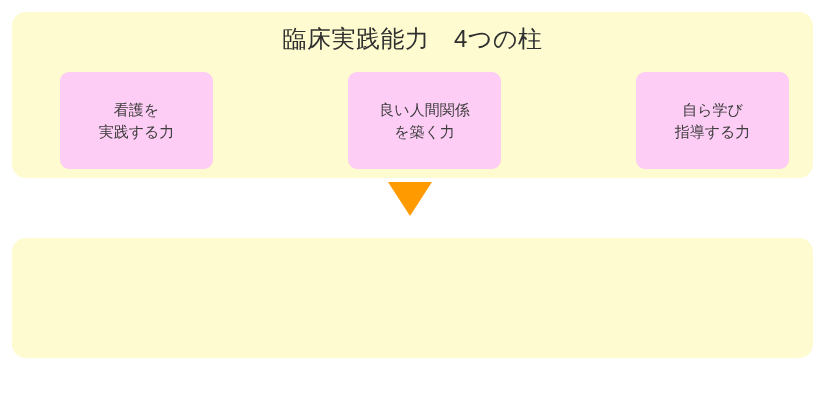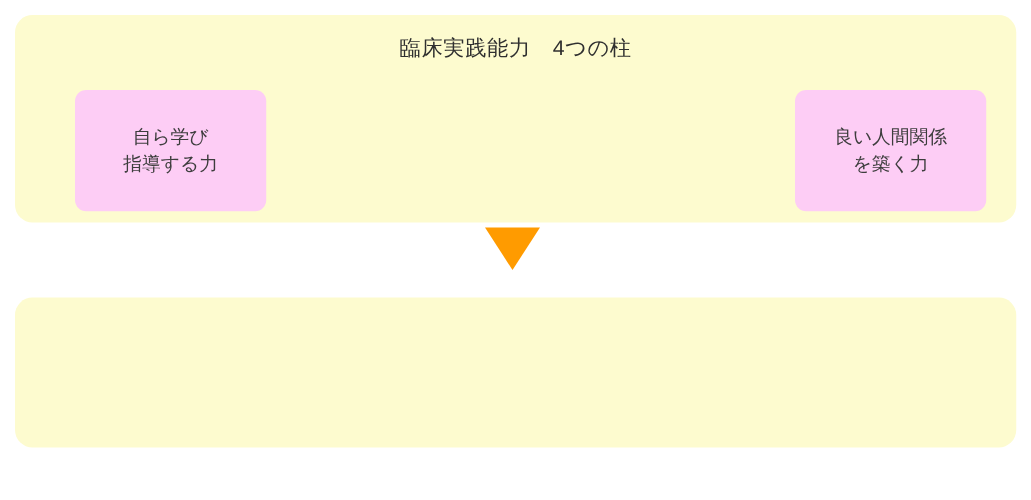--- a/index.html
+++ b/index.html
@@ -40,21 +40,21 @@
     height: 120px;
   }
 
   
   .panel-title {
     position: absolute;
     left: 0;
     top: 14px;
     width: 100%;
     text-align: center;
-    font-size: 17px;
+    font-size: 24px;
     line-height: 26px;
     letter-spacing: 0.5px;
     color: #2f2f2f;
     white-space: pre;
   }
 
   
   .card-row {
     position: absolute;
     display: flex;
@@ -101,24 +101,26 @@
 </style>
 </head>
 <body>
 
 <div id="diagram">
 
   <div class="panel" id="panel-pillars">
     <div class="panel-title">臨床実践能力　4つの柱</div>
 
     <div class="card-row" id="pillar-row">
+      <div class="card pillar">看護を
+実践する力</div>
+      <div class="card pillar">良い人間関係
+を築く力</div>
       <div class="card pillar">自ら学び
 指導する力</div>
-      <div class="card pillar">良い人間関係
-を築く力</div>
     </div>
   </div>
 
   <div id="flow-arrow"></div>
 
   <div class="panel" id="panel-roles">
     
   </div>
 
 </div>

